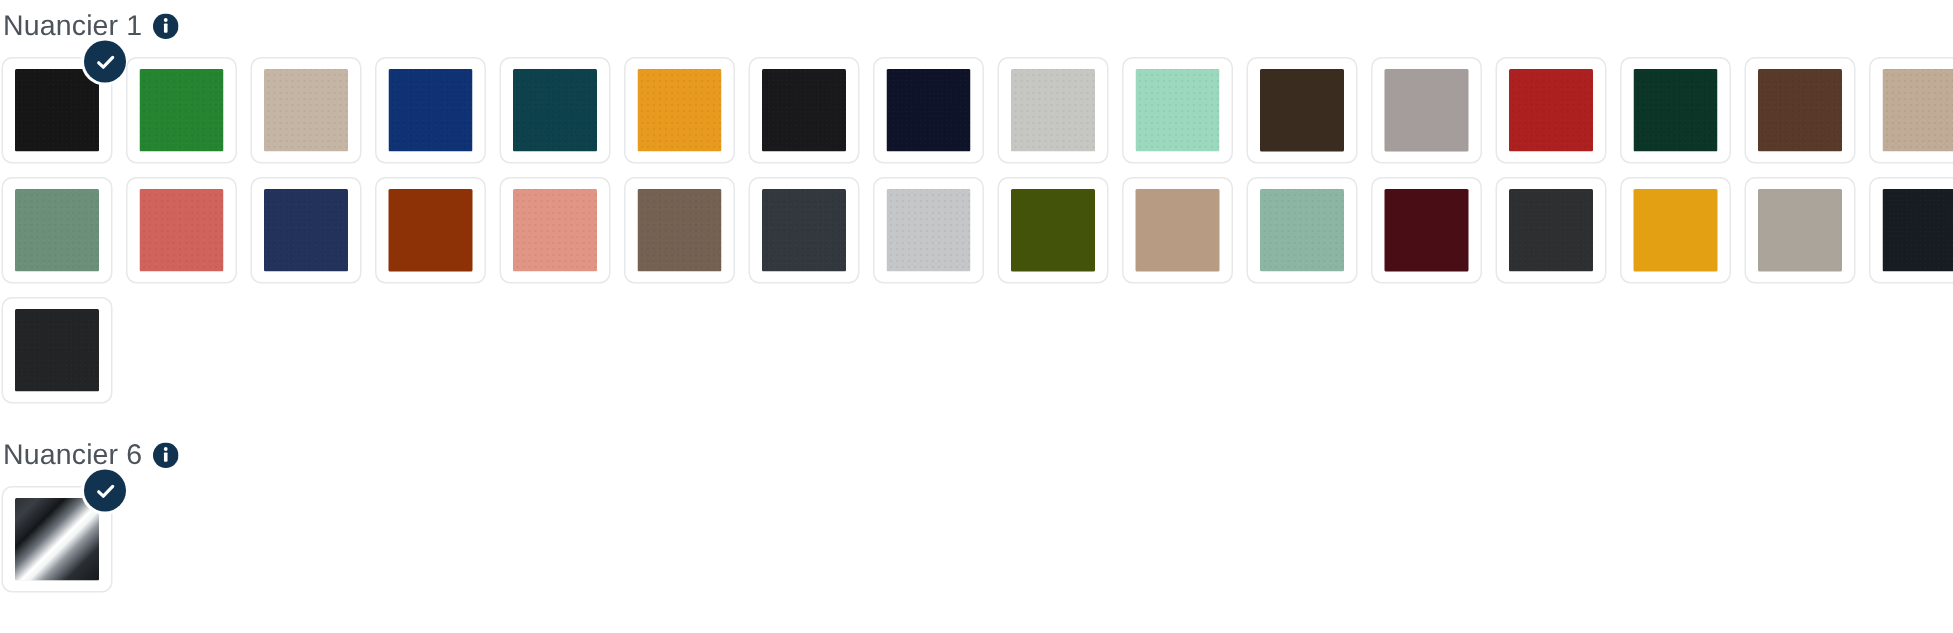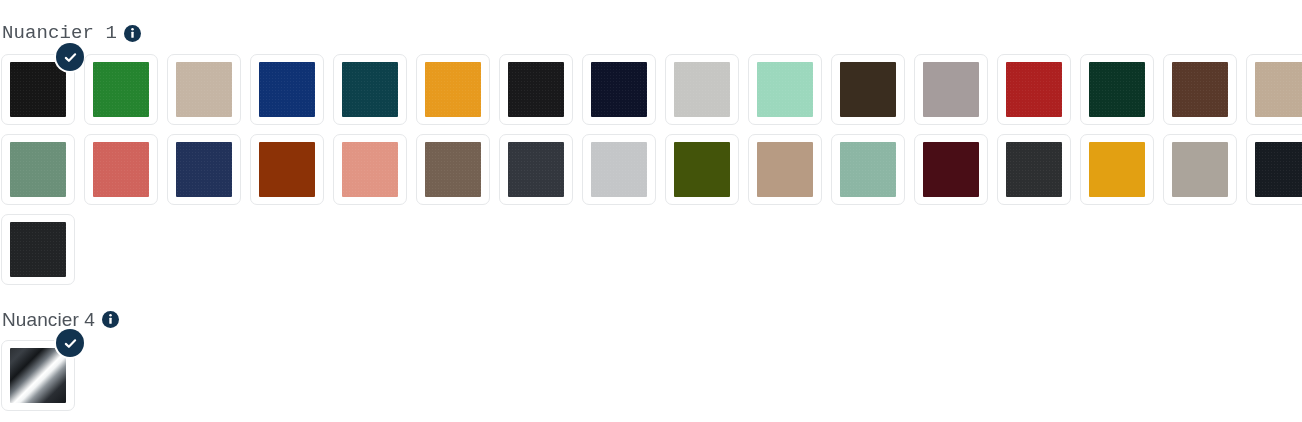--- a/index.html
+++ b/index.html
@@ -118,21 +118,21 @@
     display: flex;
     align-items: center;
     justify-content: center;
     box-shadow: 0 0 0 2px #ffffff;
   }
   .check-badge svg { display: block; }
 
   
   .section { padding: 0; }
   #section-2-head { margin-top: 10px; }
-  #section-1-head { margin-top: 18px; font-family: Liberation Mono, monospace; }
+  #section-1-head { margin-top: 2px; }
   .grid-wrap { margin-top: 6px; }
 </style>
 </head>
 <body>
 
 <div class="page">
 
   <div class="section">
     <div class="section-head" id="section-1-head">
       <span class="section-title">Nuancier 1</span>
@@ -315,21 +315,21 @@
             <div class="swatch">
               <div class="swatch-fill" style="background-color: rgb(34, 36, 38);"></div>
             </div>
           </div>
         </div>
     </div>
   </div>
 
   <div class="section">
     <div class="section-head" id="section-2-head">
-      <span class="section-title">Nuancier 4</span>
+      <span class="section-title">Nuancier 6</span>
       <span class="info-icon">
         <svg viewBox="0 0 20 20" width="17" height="17" aria-hidden="true">
           <circle cx="10" cy="10" r="10" fill="#12334f"></circle>
           <circle cx="10" cy="5.1" r="1.5" fill="#ffffff"></circle>
           <rect x="8.6" y="7.8" width="2.8" height="7.2" rx="0.7" fill="#ffffff"></rect>
         </svg>
       </span>
     </div>
     <div class="grid-wrap">
       <div class="swatch-grid" id="grid-2">

